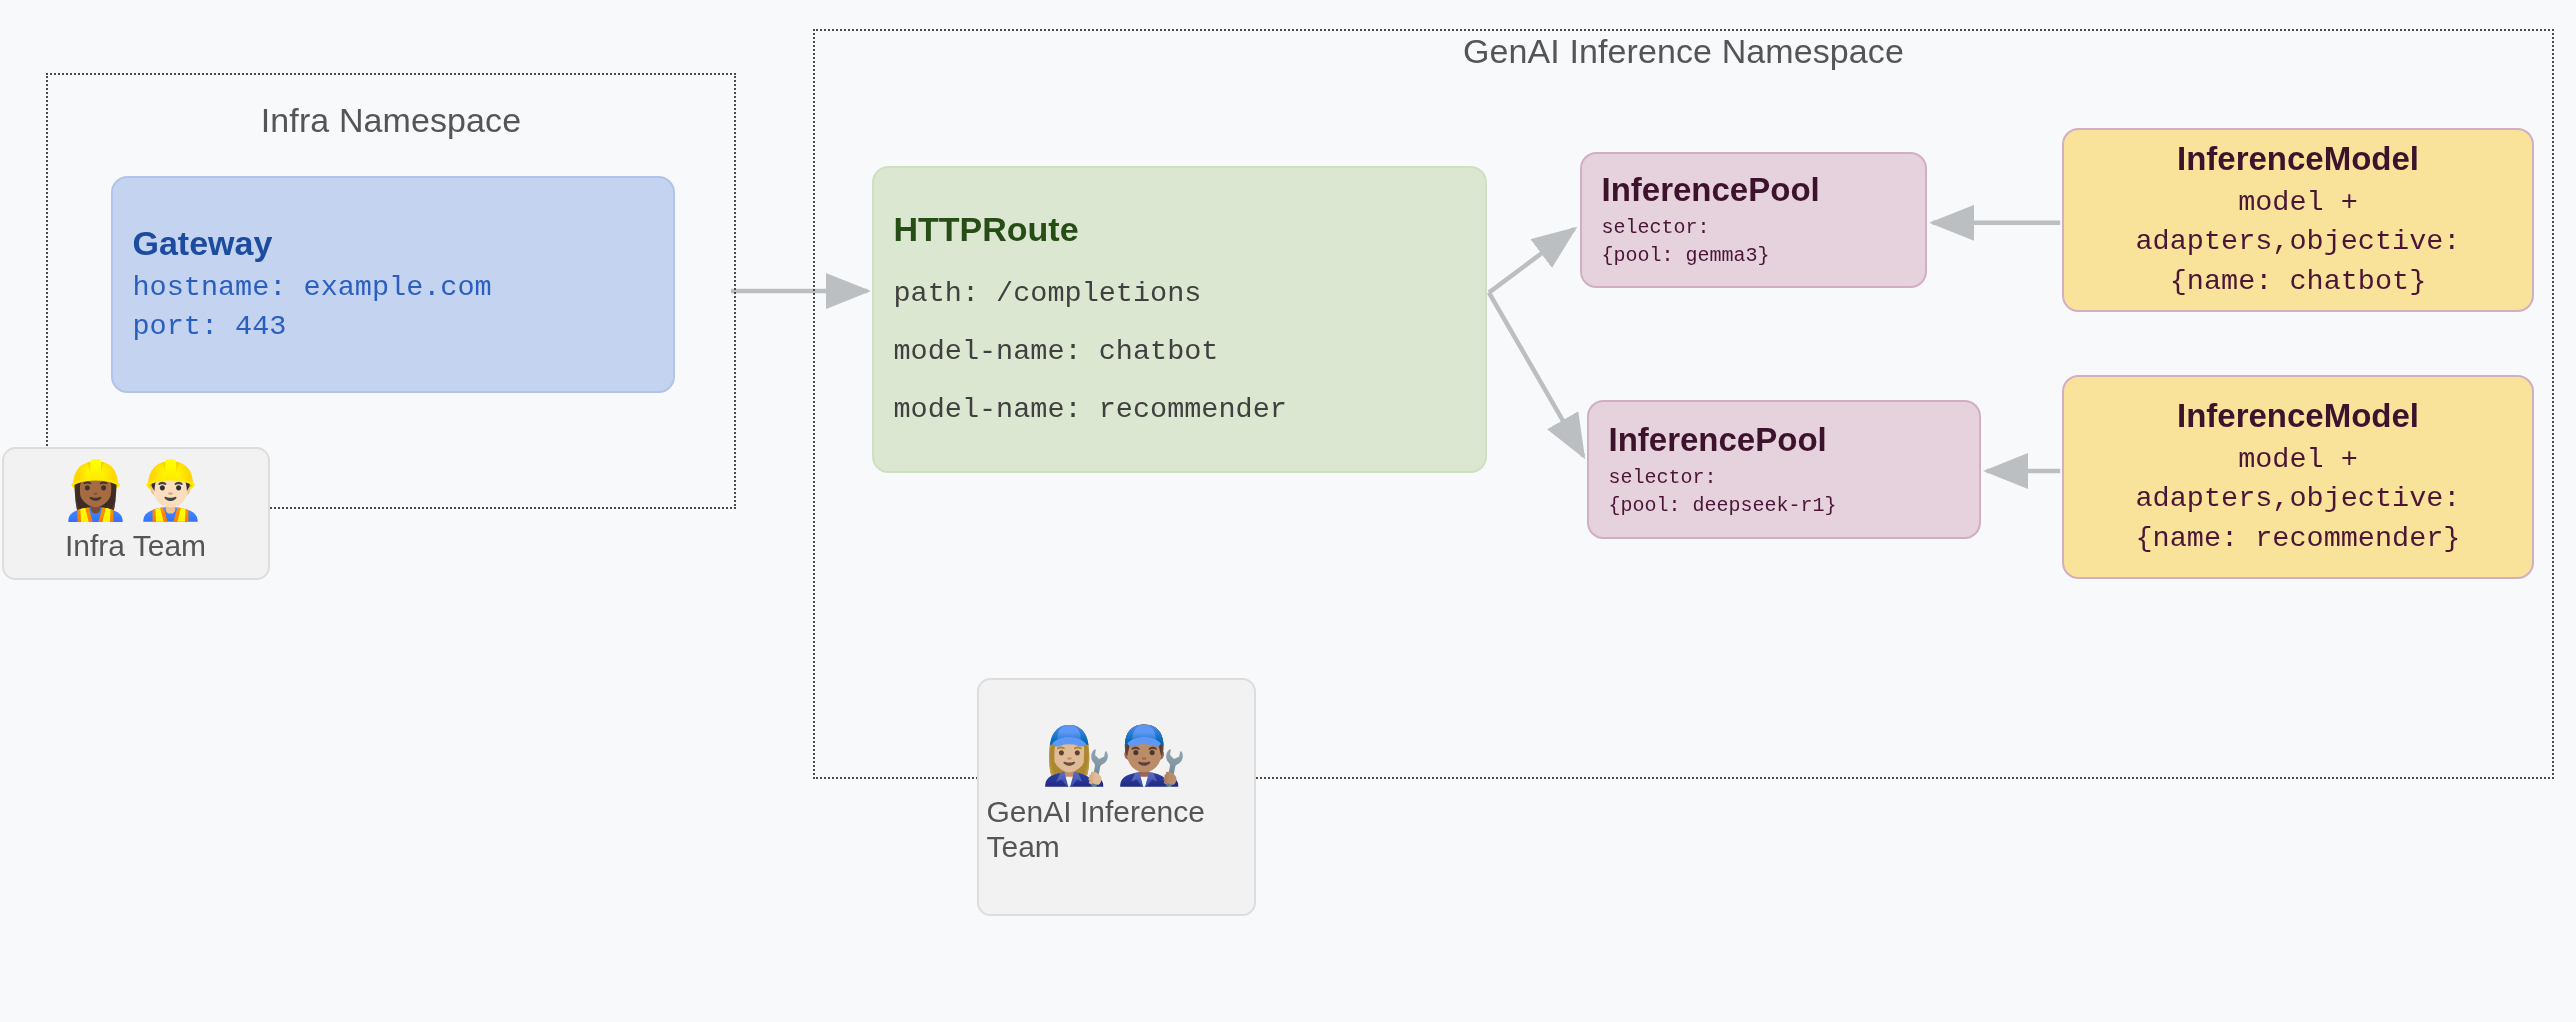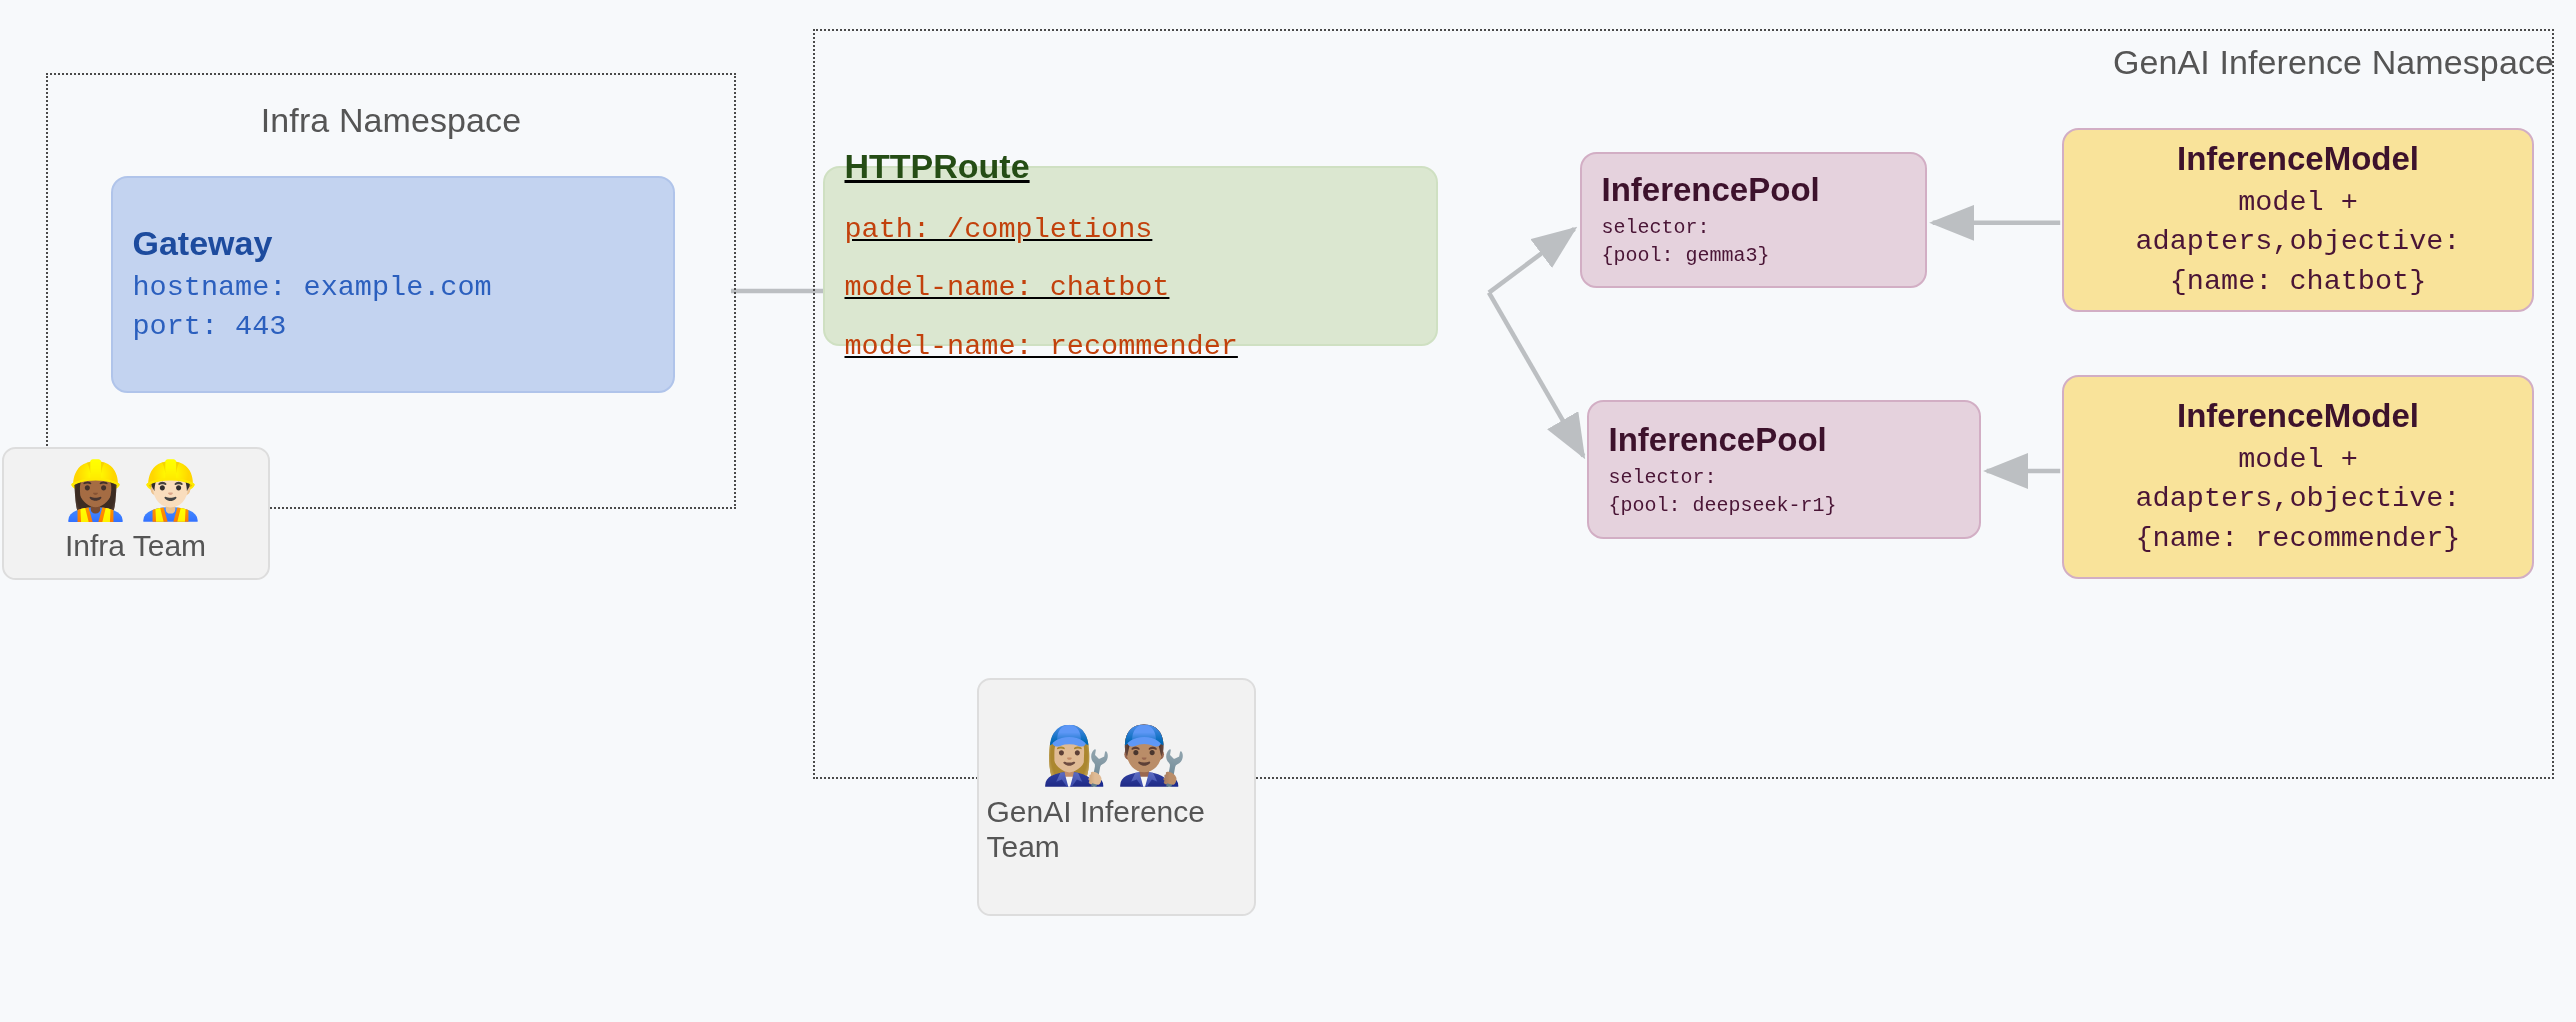--- a/index.html
+++ b/index.html
@@ -35,21 +35,21 @@
     font-weight: 400;
     font-family: "Liberation Sans", sans-serif;
     letter-spacing: 0.1px;
     white-space: nowrap;
   }
 
   #infra-namespace { left: 46px; top: 73px; width: 690px; height: 436px; }
   #infra-namespace-title { top: 101px; }
 
   #genai-namespace { left: 813px; top: 28.5px; width: 1741px; height: 750px; }
-  #genai-namespace-title { top: 43px; text-align: right; }
+  #genai-namespace-title { top: 32px; }
 
   
   .node {
     position: absolute;
     box-sizing: border-box;
     border-radius: 16.5px;
     border: 2.2px solid transparent;
     padding: 0 19.5px;
     display: flex;
     flex-direction: column;
@@ -71,27 +71,26 @@
   #gateway {
     left: 111px; top: 176px; width: 564px; height: 217px;
     background: #c3d3f0;
     border-color: #b0c4ea;
   }
   #gateway .node-title { color: #1d4b9e; font-size: 34px; }
   #gateway .node-body { color: #2b5fbe; font-size: 28.5px; }
 
   
   #httproute {
-    left: 823px; top: 166px; width: 615px; height: 180px;
+    left: 872px; top: 166px; width: 615px; height: 307px;
     background: #dbe7d0;
     border-color: #cfe0c2;
-    text-decoration: underline;
   }
   #httproute .node-title { color: #254d15; font-size: 34px; }
-  #httproute .node-body { color: #c2410c; font-size: 28.5px; margin-top: 19px; }
+  #httproute .node-body { color: #404040; font-size: 28.5px; margin-top: 19px; }
 
   
   .pool {
     background: #e5d2dd;
     border-color: #d2aec4;
   }
   .pool .node-title { color: #3d122c; font-size: 33px; }
   .pool .node-body  { color: #4a1536; font-size: 20px; }
   #pool-gemma3      { left: 1580px; top: 152px; width: 347px; height: 136px; }
   #pool-deepseek-r1 { left: 1587px; top: 400px; width: 394px; height: 139px; }

